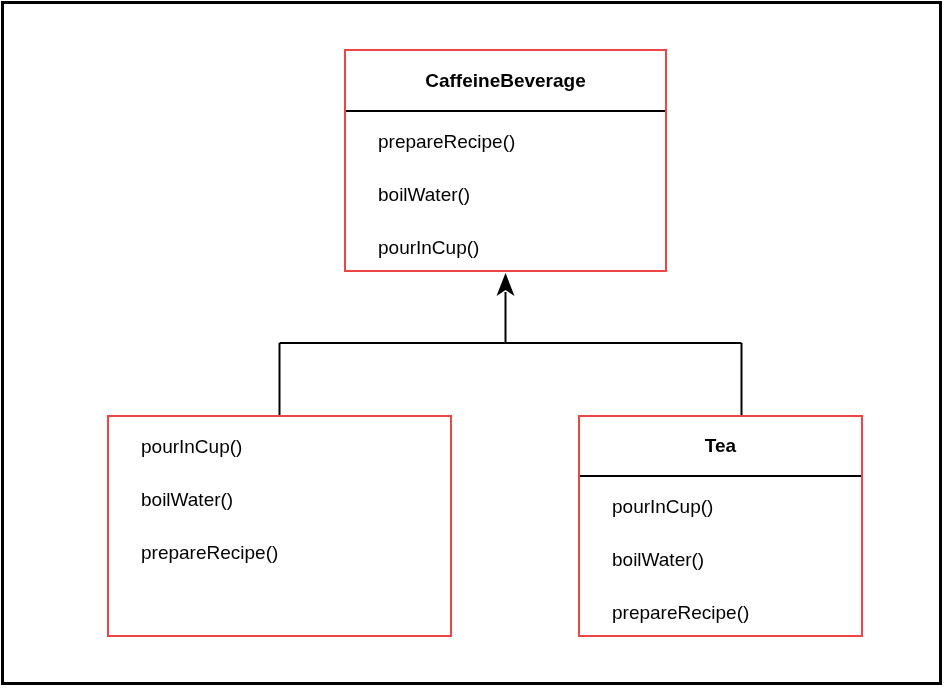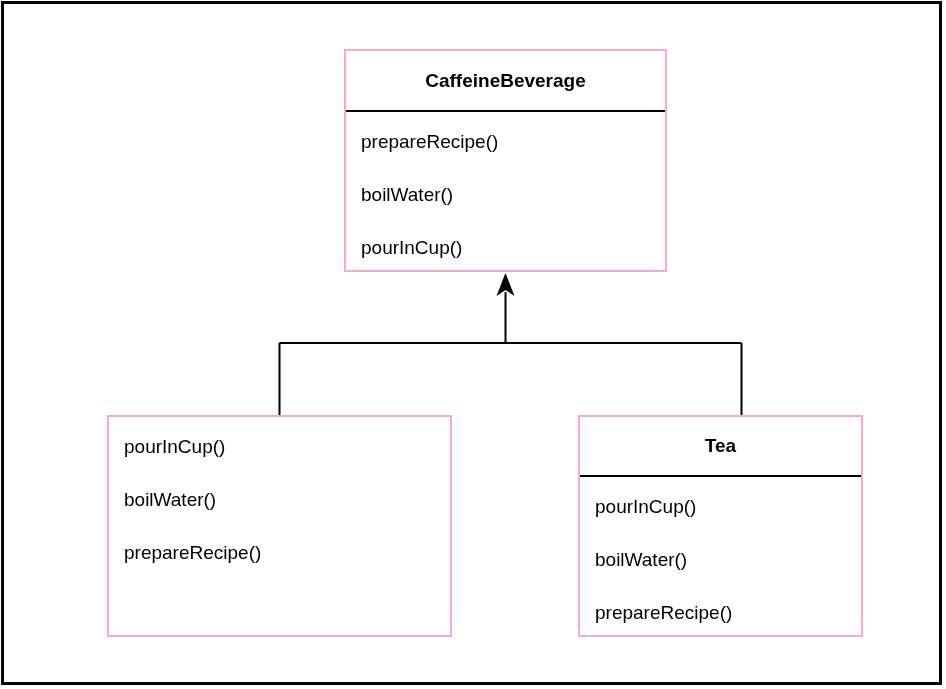--- a/index.html
+++ b/index.html
@@ -19,41 +19,41 @@
     position: absolute;
     left: 1px; top: 1px;
     width: 941px; height: 684px;
     border: 3px solid #000000;
     box-sizing: border-box;
     pointer-events: none;
   }
   .class-box {
     position: absolute;
     background: #ffffff;
-    border: 2px solid #f9a8d4;
+    border: 2px solid #ef4444;
     box-sizing: border-box;
     color: #000000;
   }
   .class-box .title {
     display: flex;
     align-items: center;
     justify-content: center;
     font-weight: bold;
     font-size: 19px;
     border-bottom: 2px solid #000000;
     box-sizing: border-box;
   }
   .class-box .body {
     padding: 3px 0 0 0;
   }
   .class-box .method {
     height: 53px;
     display: flex;
     align-items: center;
-    padding-left: 15px;
+    padding-left: 32px;
     font-size: 19px;
     font-weight: normal;
     text-align: center;
   }
   #box-caffeinebeverage { left: 344px; top: 49px;  width: 323px; height: 223px; }
   #box-caffeinebeverage .title { height: 61px; }
   #box-coffee           { left: 107px; top: 415px; width: 345px; height: 222px; }
   #box-coffee .title    { height: 60px; }
   #box-tea              { left: 578px; top: 415px; width: 285px; height: 222px; }
   #box-tea .title       { height: 60px; }

